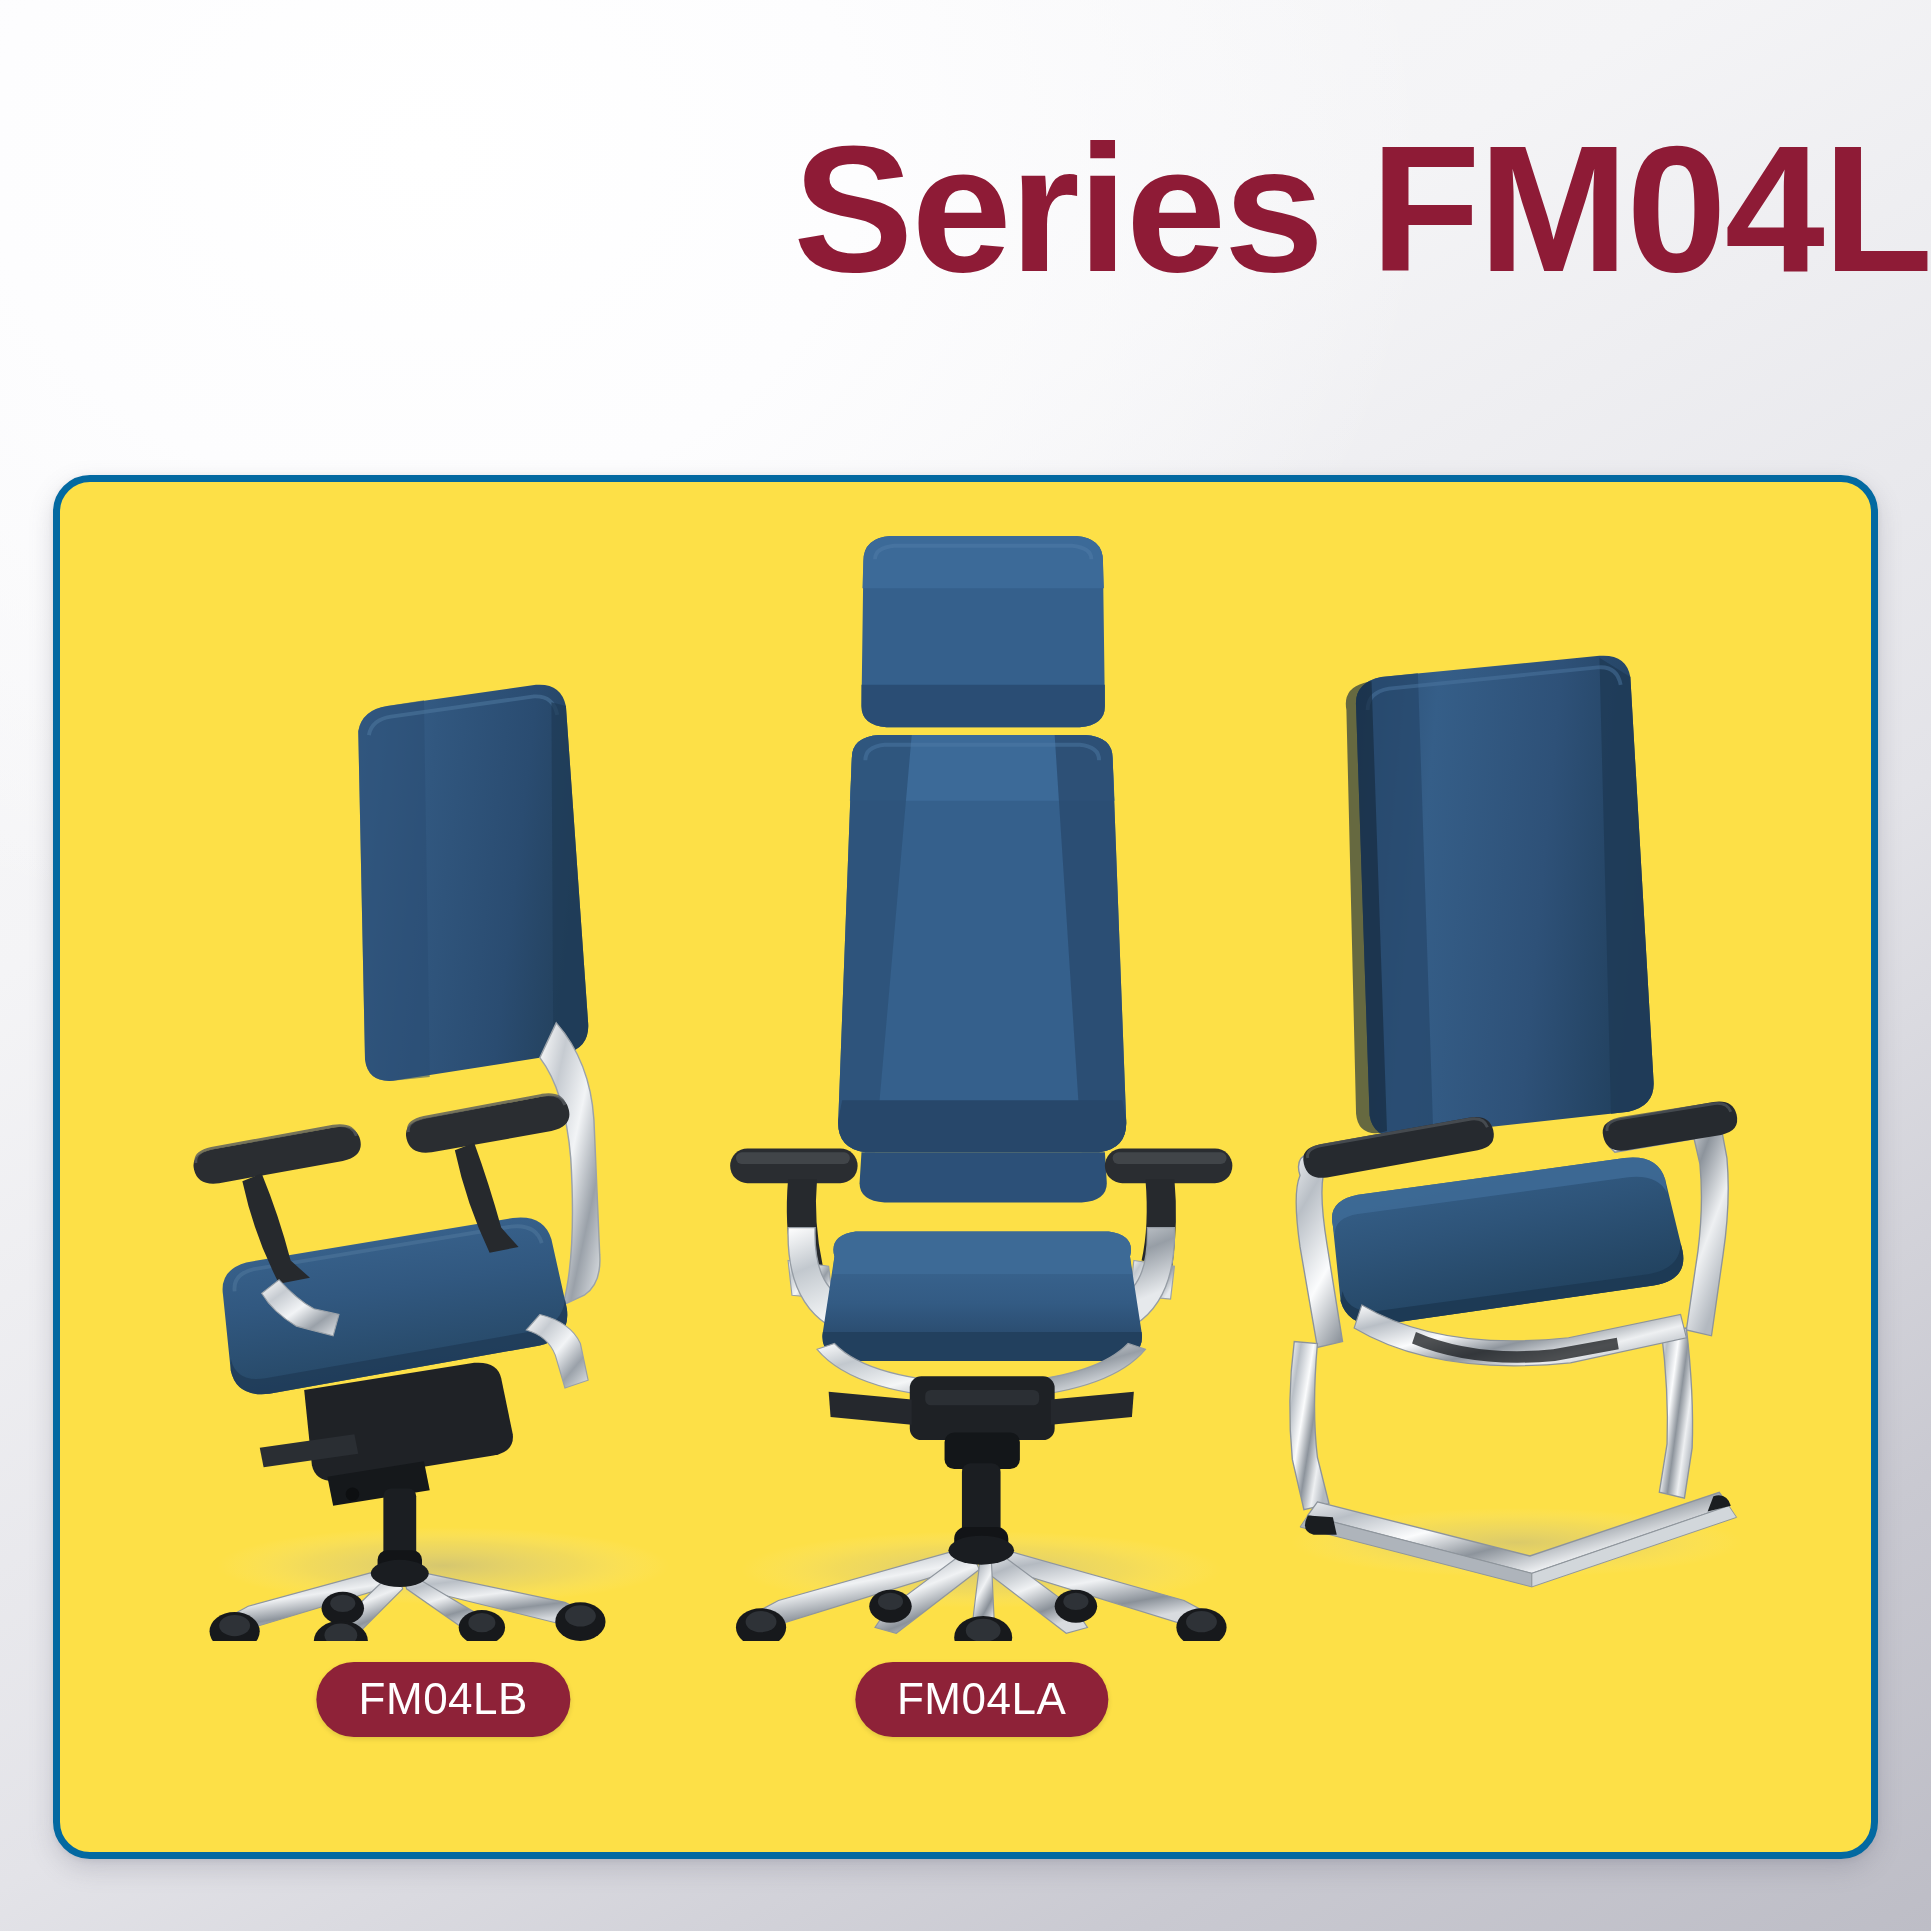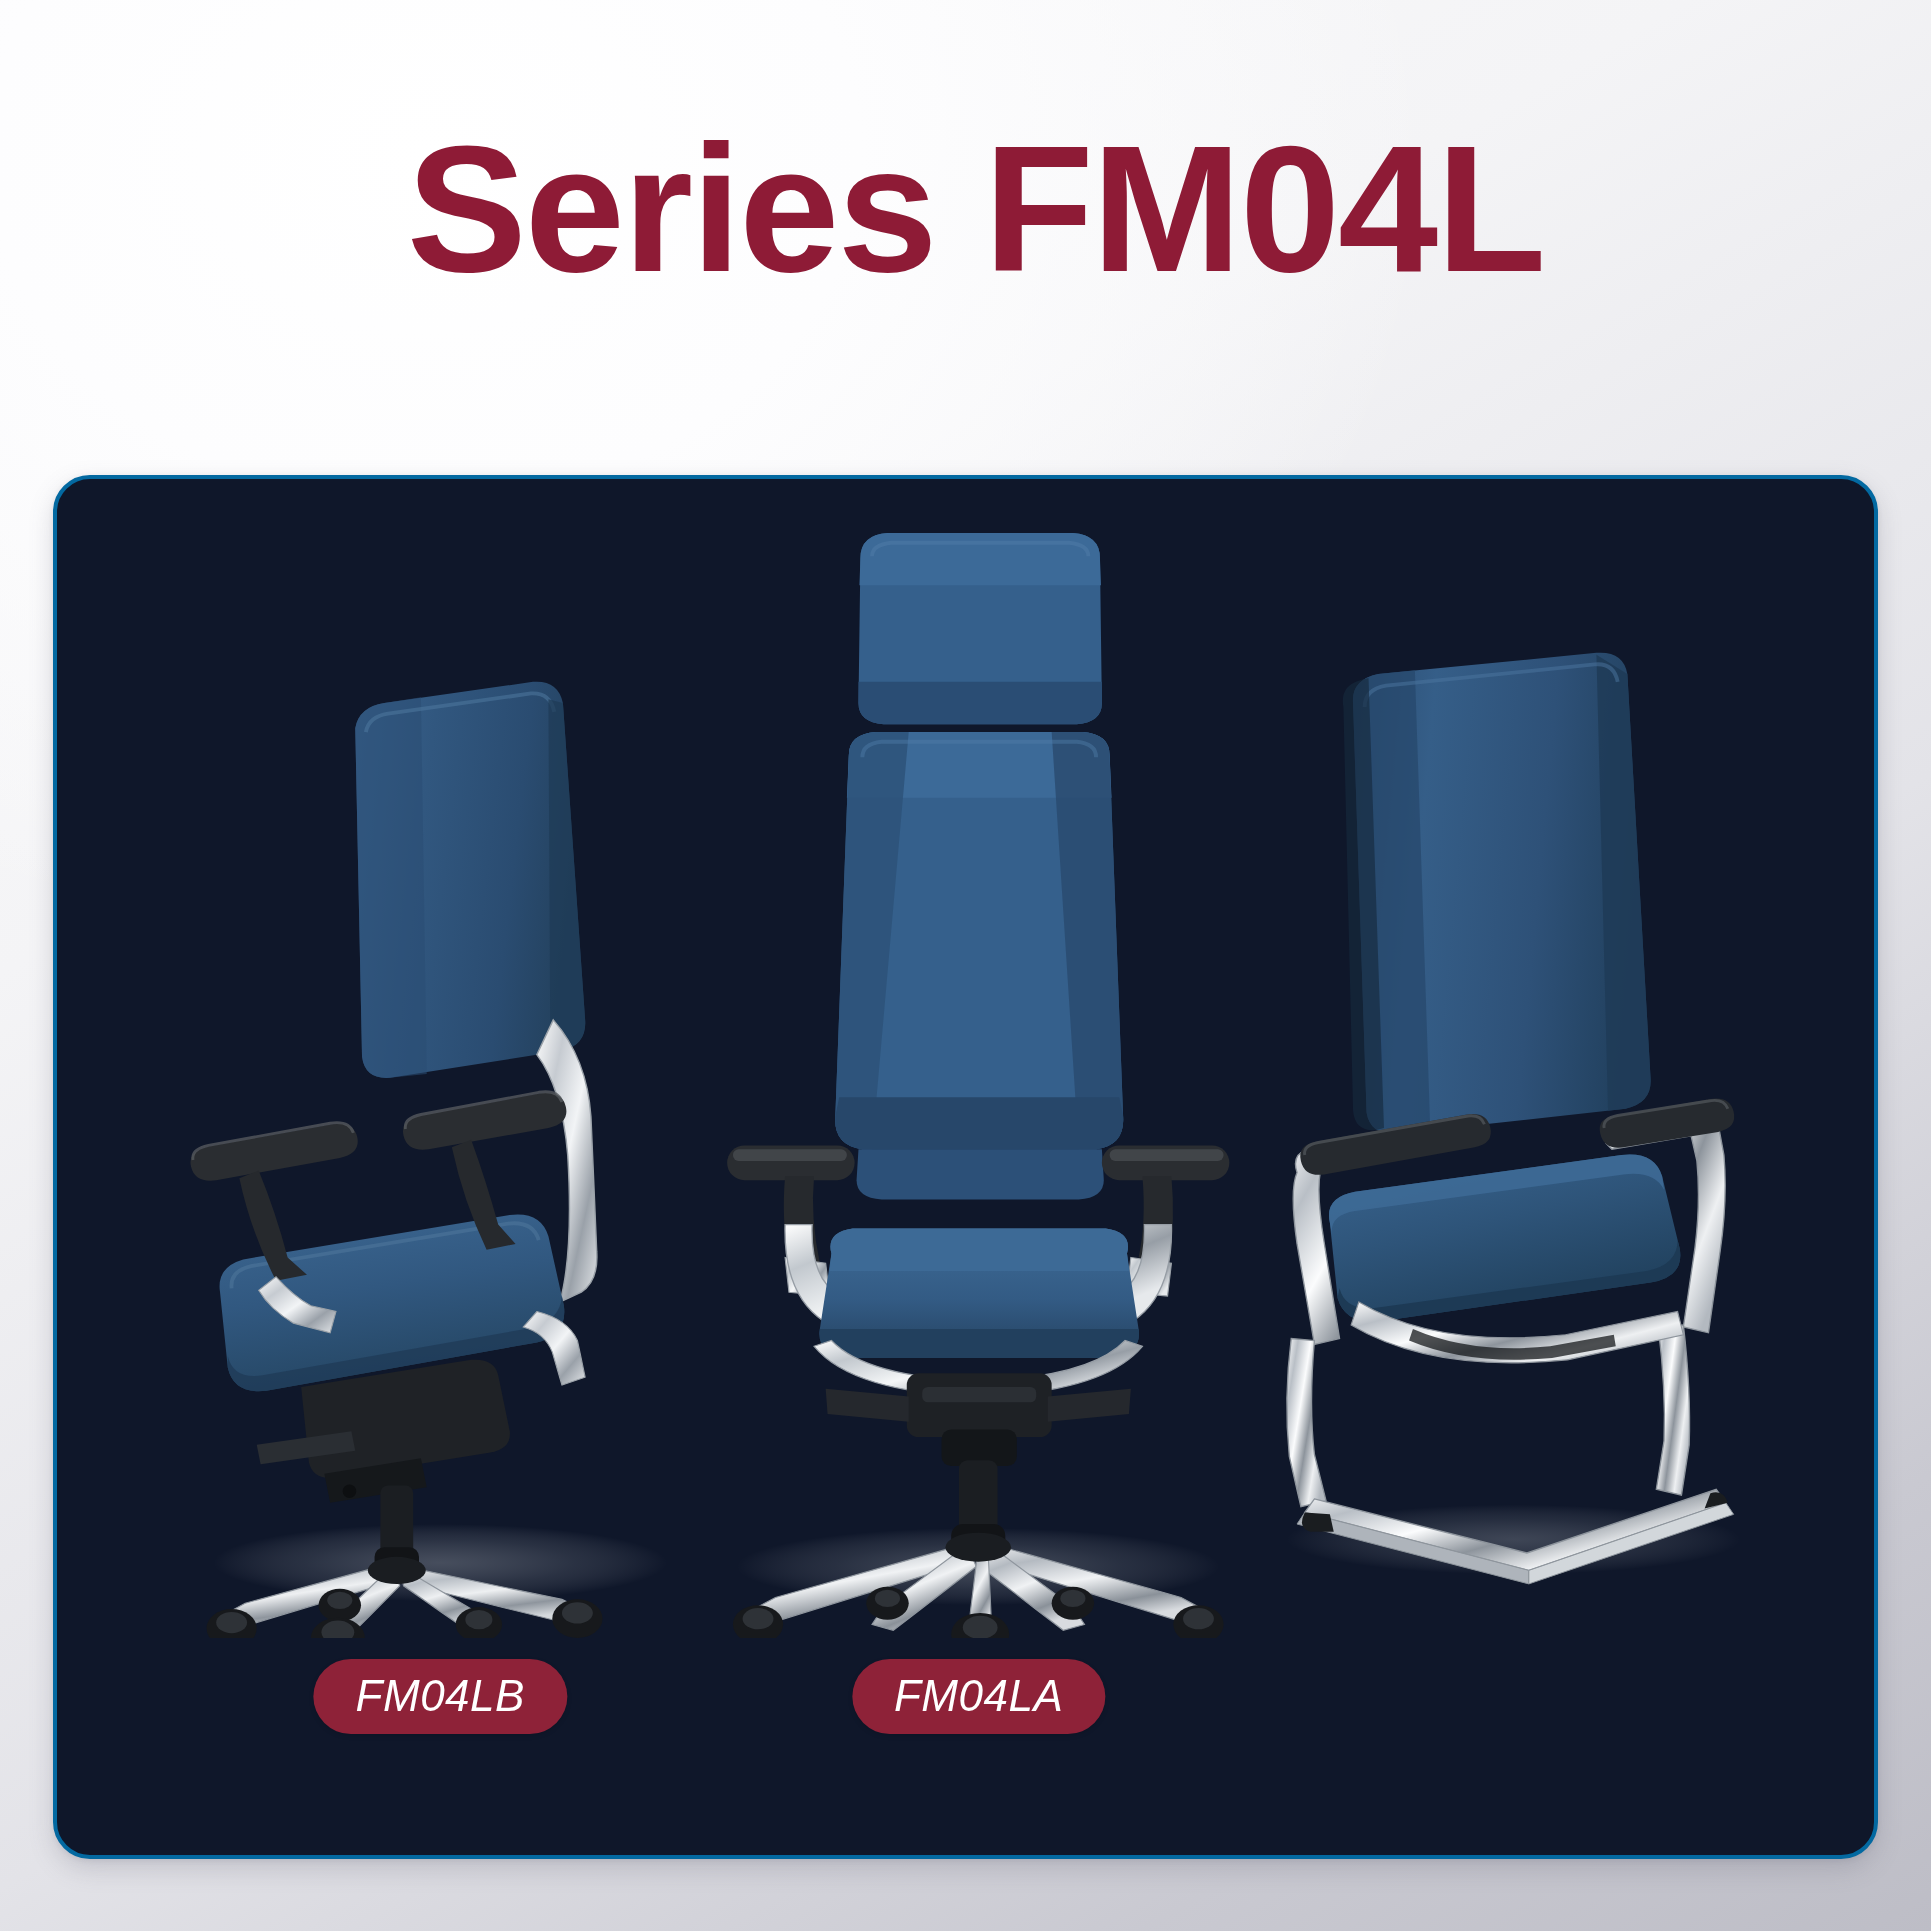--- a/index.html
+++ b/index.html
@@ -8,38 +8,37 @@
     font-family:"Liberation Sans", sans-serif;
     background:
       radial-gradient(ellipse 1448px 1159px at 22% 8%, #ffffff 0%, #fdfdfe 30%, rgba(253,253,254,0) 70%),
       linear-gradient(150deg, #fbfbfc 0%, #f4f4f6 32%, #e3e3e8 62%, #c9c9d1 85%, #bdbdc6 100%);
     position:relative;
   }
 
   
   .title-wrap{
     position:absolute; top:114px; left:0; width:1931px;
-    text-align:center;
+    text-align:right;
     padding-left:20px;
   }
   .title{
     font-size:180px; font-weight:700; letter-spacing:-1.9px;
     color:#8E1B36; line-height:1.05;
     white-space:nowrap;
   }
 
   
   .card{
     position:absolute; left:53px; top:475px;
     width:1825px; height:1384px;
-    background:#0f172a;
+    background:#fde047;
     border-radius:37px;
-    border:4px solid #0369a1;
+    border:7px solid #0369a1;
     box-shadow:0 9.7px 25px rgba(90,90,110,.22), 0 1.9px 5.8px rgba(90,90,110,.10);
-    font-style:italic;
   }
 
   
   .chair-row{
     position:absolute; left:0; top:0; width:1825px; height:1159px;
   }
   .chair-slot{
     position:absolute; top:0; height:1159px;
   }
   .chair{ position:absolute; left:0; top:0; width:100%; height:100%; }

